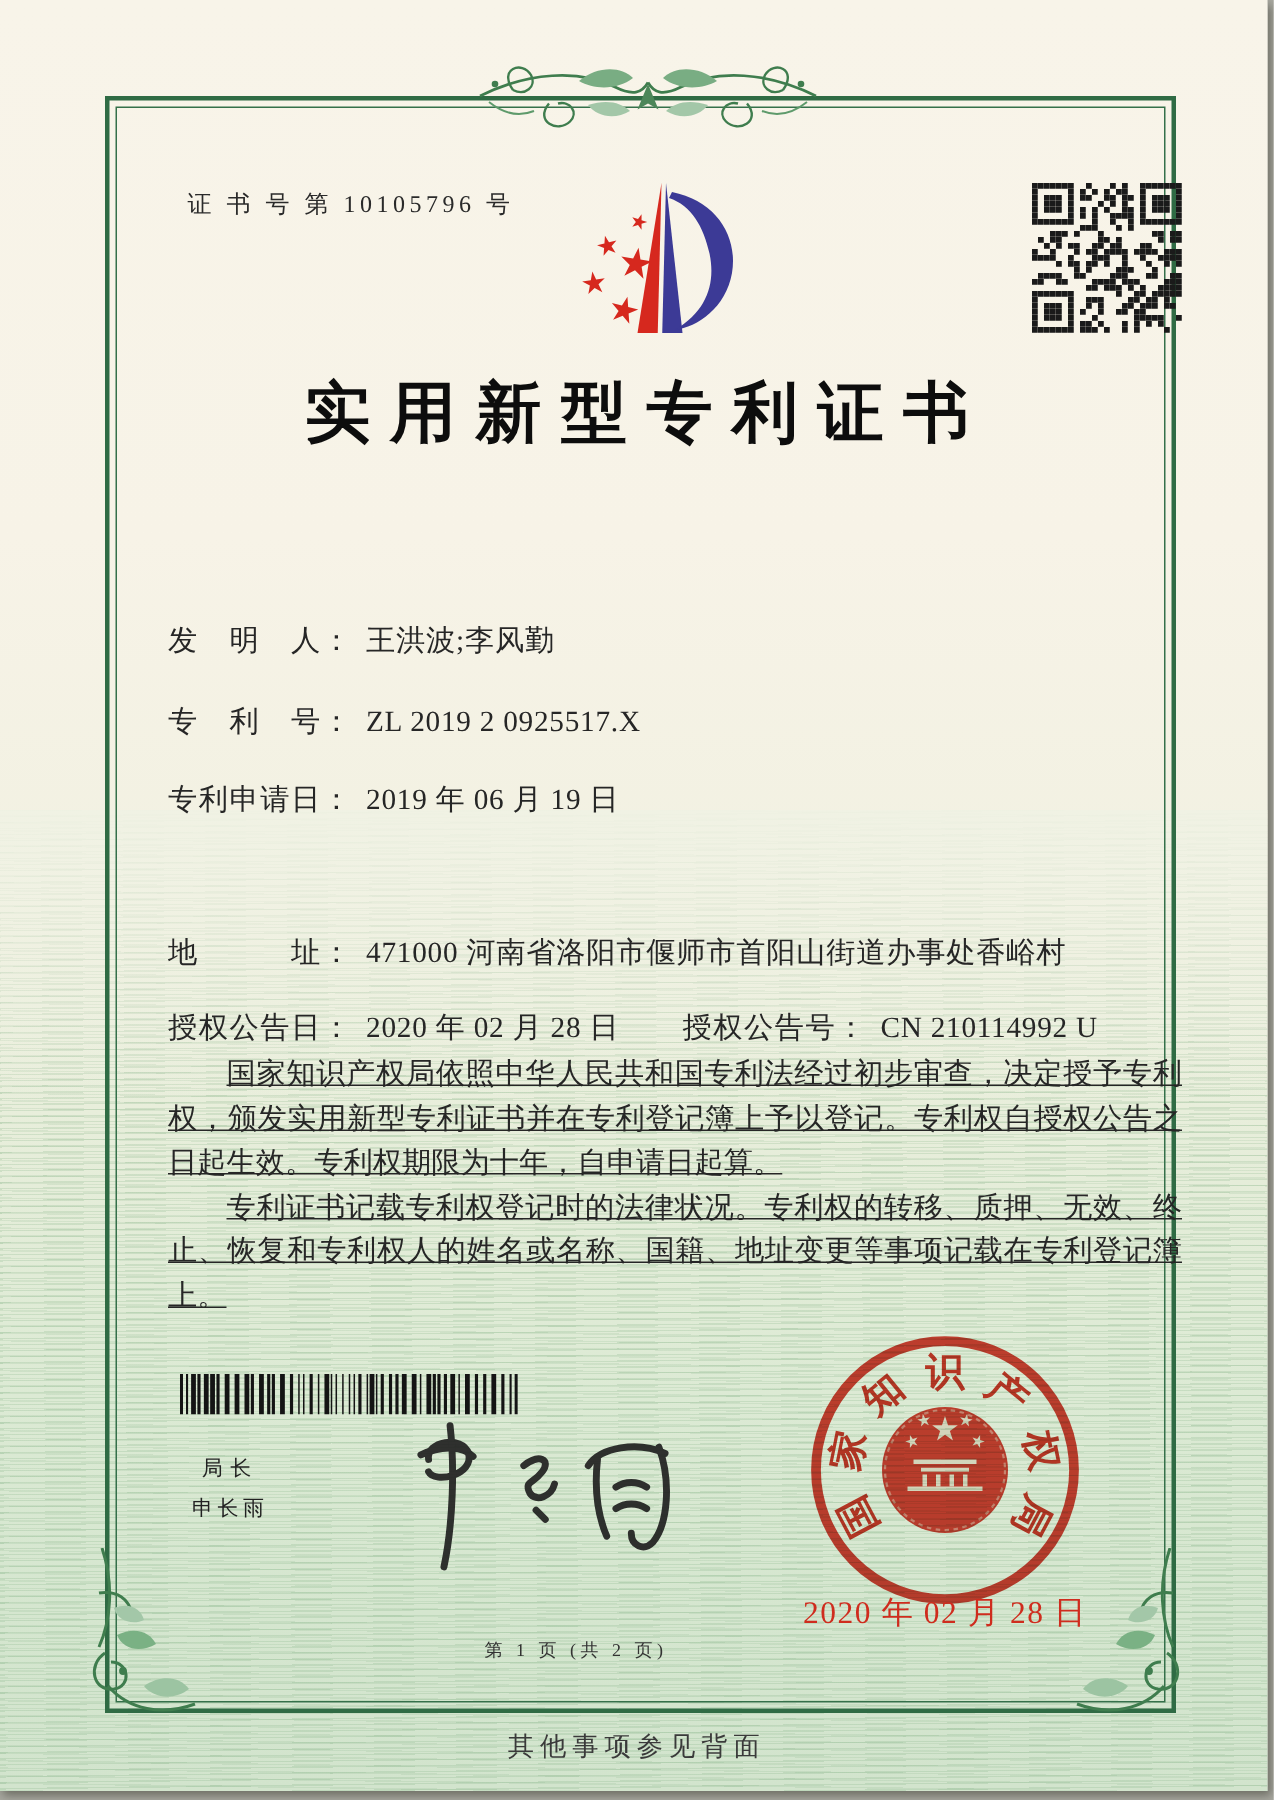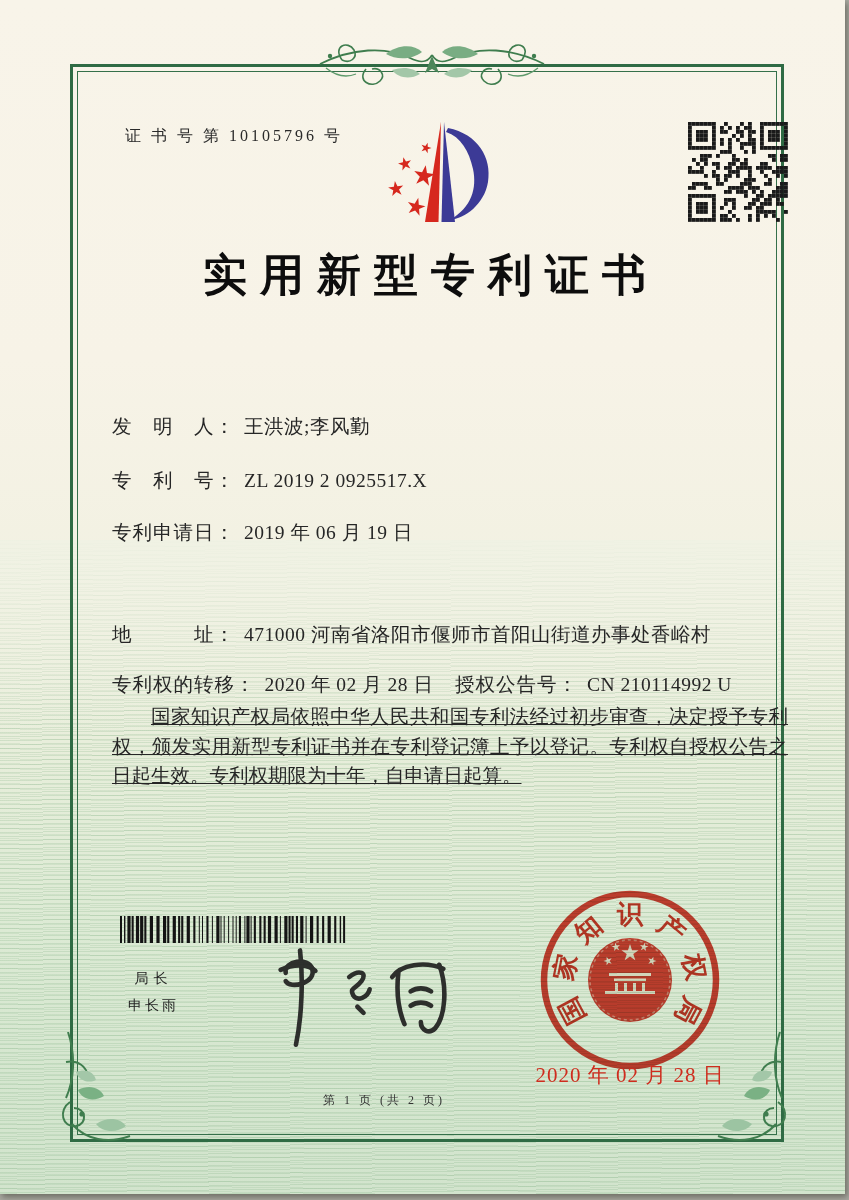--- a/index.html
+++ b/index.html
@@ -443,28 +443,29 @@
   <div class="field-row row-patno">
     <span class="lbl">专　利　号：</span><span class="val">ZL 2019 2 0925517.X</span>
   </div>
   <div class="field-row row-filing">
     <span class="lbl">专利申请日：</span><span class="val">2019 年 06 月 19 日</span>
   </div>
   <div class="field-row row-addr">
     <span class="lbl">地　　　址：</span><span class="val">471000 河南省洛阳市偃师市首阳山街道办事处香峪村</span>
   </div>
   <div class="field-row row-grant">
-    <span class="lbl">专利权的转移：</span><span class="val">2020 年 02 月 28 日</span>
+    <span class="lbl">授权公告日：</span><span class="val">2020 年 02 月 28 日</span>
     <span class="grant-no-pair">
       <span class="lbl">授权公告号：</span><span class="val">CN 210114992 U</span>
     </span>
   </div>
 
   <div class="paragraphs">
     <p>国家知识产权局依照中华人民共和国专利法经过初步审查，决定授予专利权，颁发实用新型专利证书并在专利登记簿上予以登记。专利权自授权公告之日起生效。专利权期限为十年，自申请日起算。</p>
+    <p>专利证书记载专利权登记时的法律状况。专利权的转移、质押、无效、终止、恢复和专利权人的姓名或名称、国籍、地址变更等事项记载在专利登记簿上。</p>
   </div>
 
   <svg class="barcode" viewBox="0 0 226 27" preserveAspectRatio="none">
     <g id="barcode-bars" fill="#141414">
         <rect x="0.0" y="0" width="2.0" height="27"></rect>
         <rect x="4.0" y="0" width="1.4" height="27"></rect>
         <rect x="7.4" y="0" width="3.2" height="27"></rect>
         <rect x="11.6" y="0" width="2.1" height="27"></rect>
         <rect x="15.9" y="0" width="3.2" height="27"></rect>
         <rect x="20.1" y="0" width="3.2" height="27"></rect>
@@ -564,13 +565,14 @@
         <text x="0" y="9" transform="translate(95.0,29.0) rotate(0.0)">识</text>
         <text x="0" y="9" transform="translate(136.8,44.0) rotate(39.3)">产</text>
         <text x="0" y="9" transform="translate(159.7,82.0) rotate(78.7)">权</text>
         <text x="0" y="9" transform="translate(153.3,126.0) rotate(118.0)">局</text>
       </g>
   </svg>
 
   <div class="seal-date">2020 年 02 月 28 日</div>
 
   <div class="page-no">第 1 页 (共 2 页)</div>
+  <div class="back-note">其他事项参见背面</div>
 </div>
 
 </body></html>

